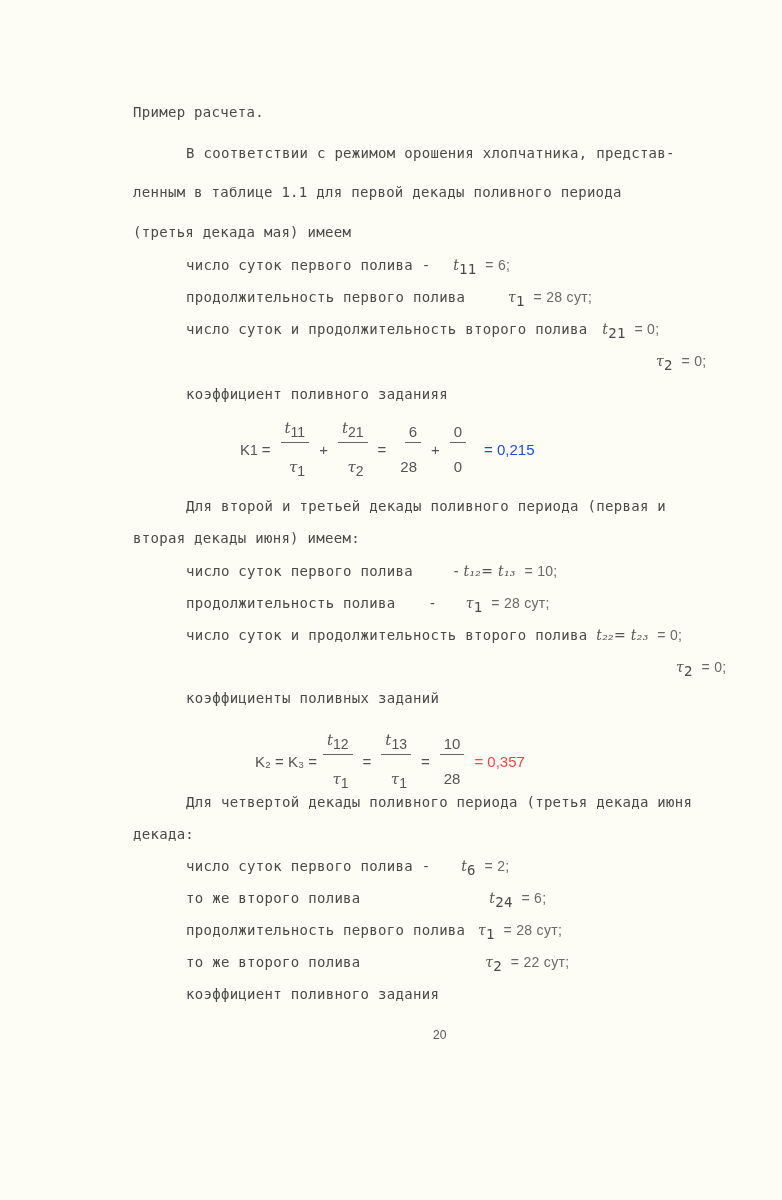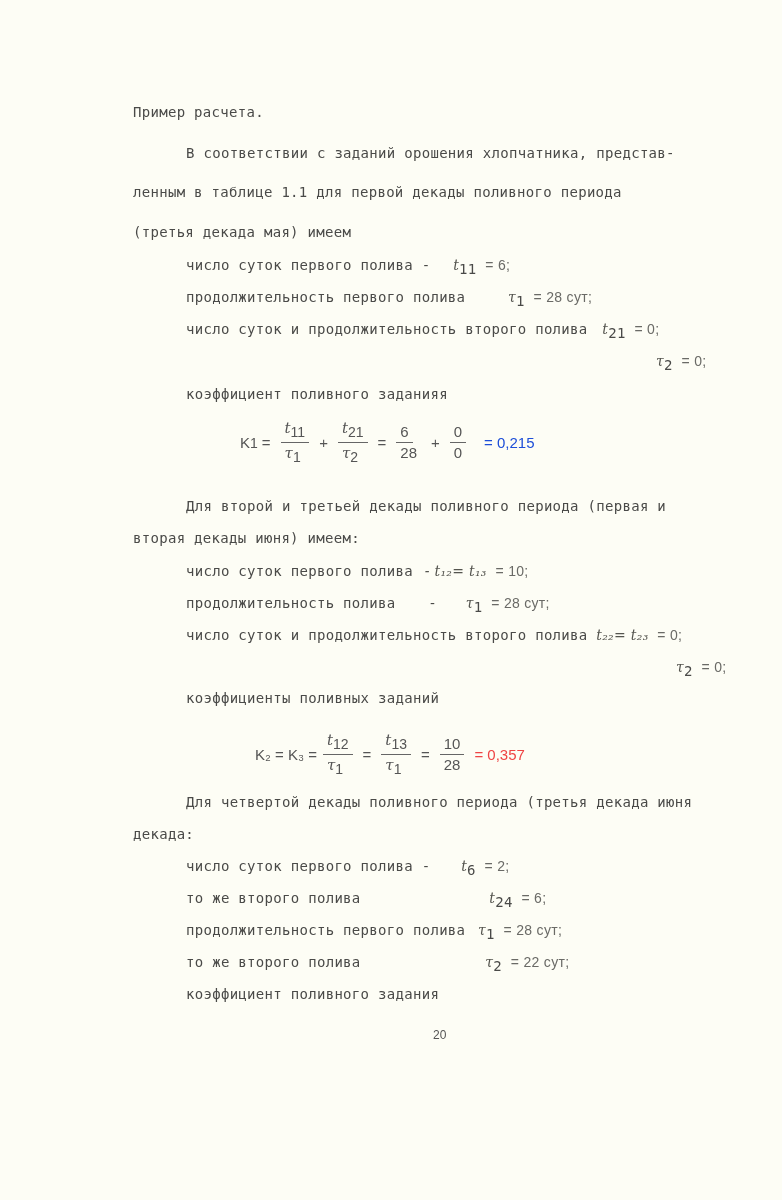--- a/index.html
+++ b/index.html
@@ -26,42 +26,43 @@
     .val { font-family: "Liberation Sans", sans-serif; color: #6a6a66; }
     .formula {
       position: absolute;
       display: flex; align-items: center;
       font-family: "Liberation Sans", sans-serif;
       color: #555;
       font-size: 15px;
       white-space: nowrap;
     }
     .frac {
-      display: inline-flex; flex-direction: column; align-items: flex-start;
+      display: inline-flex; flex-direction: column; align-items: flex-end;
       margin: 0 6px;
+      gap: 14px;
     }
     .frac .num, .frac .den {
       padding: 0 4px; line-height: 20px;
     }
     .frac .num { border-bottom: 1px solid #666; }
     .frac .math-it { font-family: "DejaVu Serif", serif; font-style: italic; }
     .op { margin: 0 4px; }
     .pagenum {
       position: absolute; left: 433px; top: 1028px;
       font-family: "Liberation Sans", sans-serif; font-size: 12px; color: #555;
     }
   </style>
 </head>
 <body>
 
 <div>
 
   <div class="line" style="left:133px;top:104px">Пример расчета.</div>
 
-  <div class="line" style="left:186px;top:145px">В соответствии с заданий орошения хлопчатника, представ-</div>
+  <div class="line" style="left:186px;top:145px">В соответствии с режимом орошения хлопчатника, представ-</div>
   <div class="line" style="left:133px;top:184px">ленным в таблице 1.1 для первой декады поливного периода</div>
   <div class="line" style="left:133px;top:224px">(третья декада мая) имеем</div>
 
   <div class="line" style="left:186px;top:257px">
     <span>число суток первого полива  -</span>
     <span class="math" style="margin-left:14px">t</span><span class="sub">11</span>
     <span class="val">= 6;</span>
   </div>
   <div class="line" style="left:186px;top:289px">
     <span>продолжительность первого полива</span>
@@ -103,21 +104,21 @@
       <span class="den">0</span>
     </span>
     <span class="op" style="margin-left:12px;color:#1d4ed8">= 0,215</span>
   </div>
 
   <div class="line" style="left:186px;top:498px">Для второй и третьей декады поливного периода (первая и</div>
   <div class="line" style="left:133px;top:530px">вторая декады июня) имеем:</div>
 
   <div class="line" style="left:186px;top:563px">
     <span>число суток первого полива</span>
-    <span class="math" style="margin-left:3px">- t₁₂= t₁₃</span>
+    <span class="math" style="margin-left:32px">- t₁₂= t₁₃</span>
     <span class="val">= 10;</span>
   </div>
   <div class="line" style="left:186px;top:595px">
     <span>продолжительность полива</span>
     <span style="margin-left:24px">-</span>
     <span class="math" style="margin-left:20px">τ</span><span class="sub">1</span>
     <span class="val">= 28 сут;</span>
   </div>
   <div class="line" style="left:186px;top:627px">
     <span>число суток и продолжительность второго полива</span>

